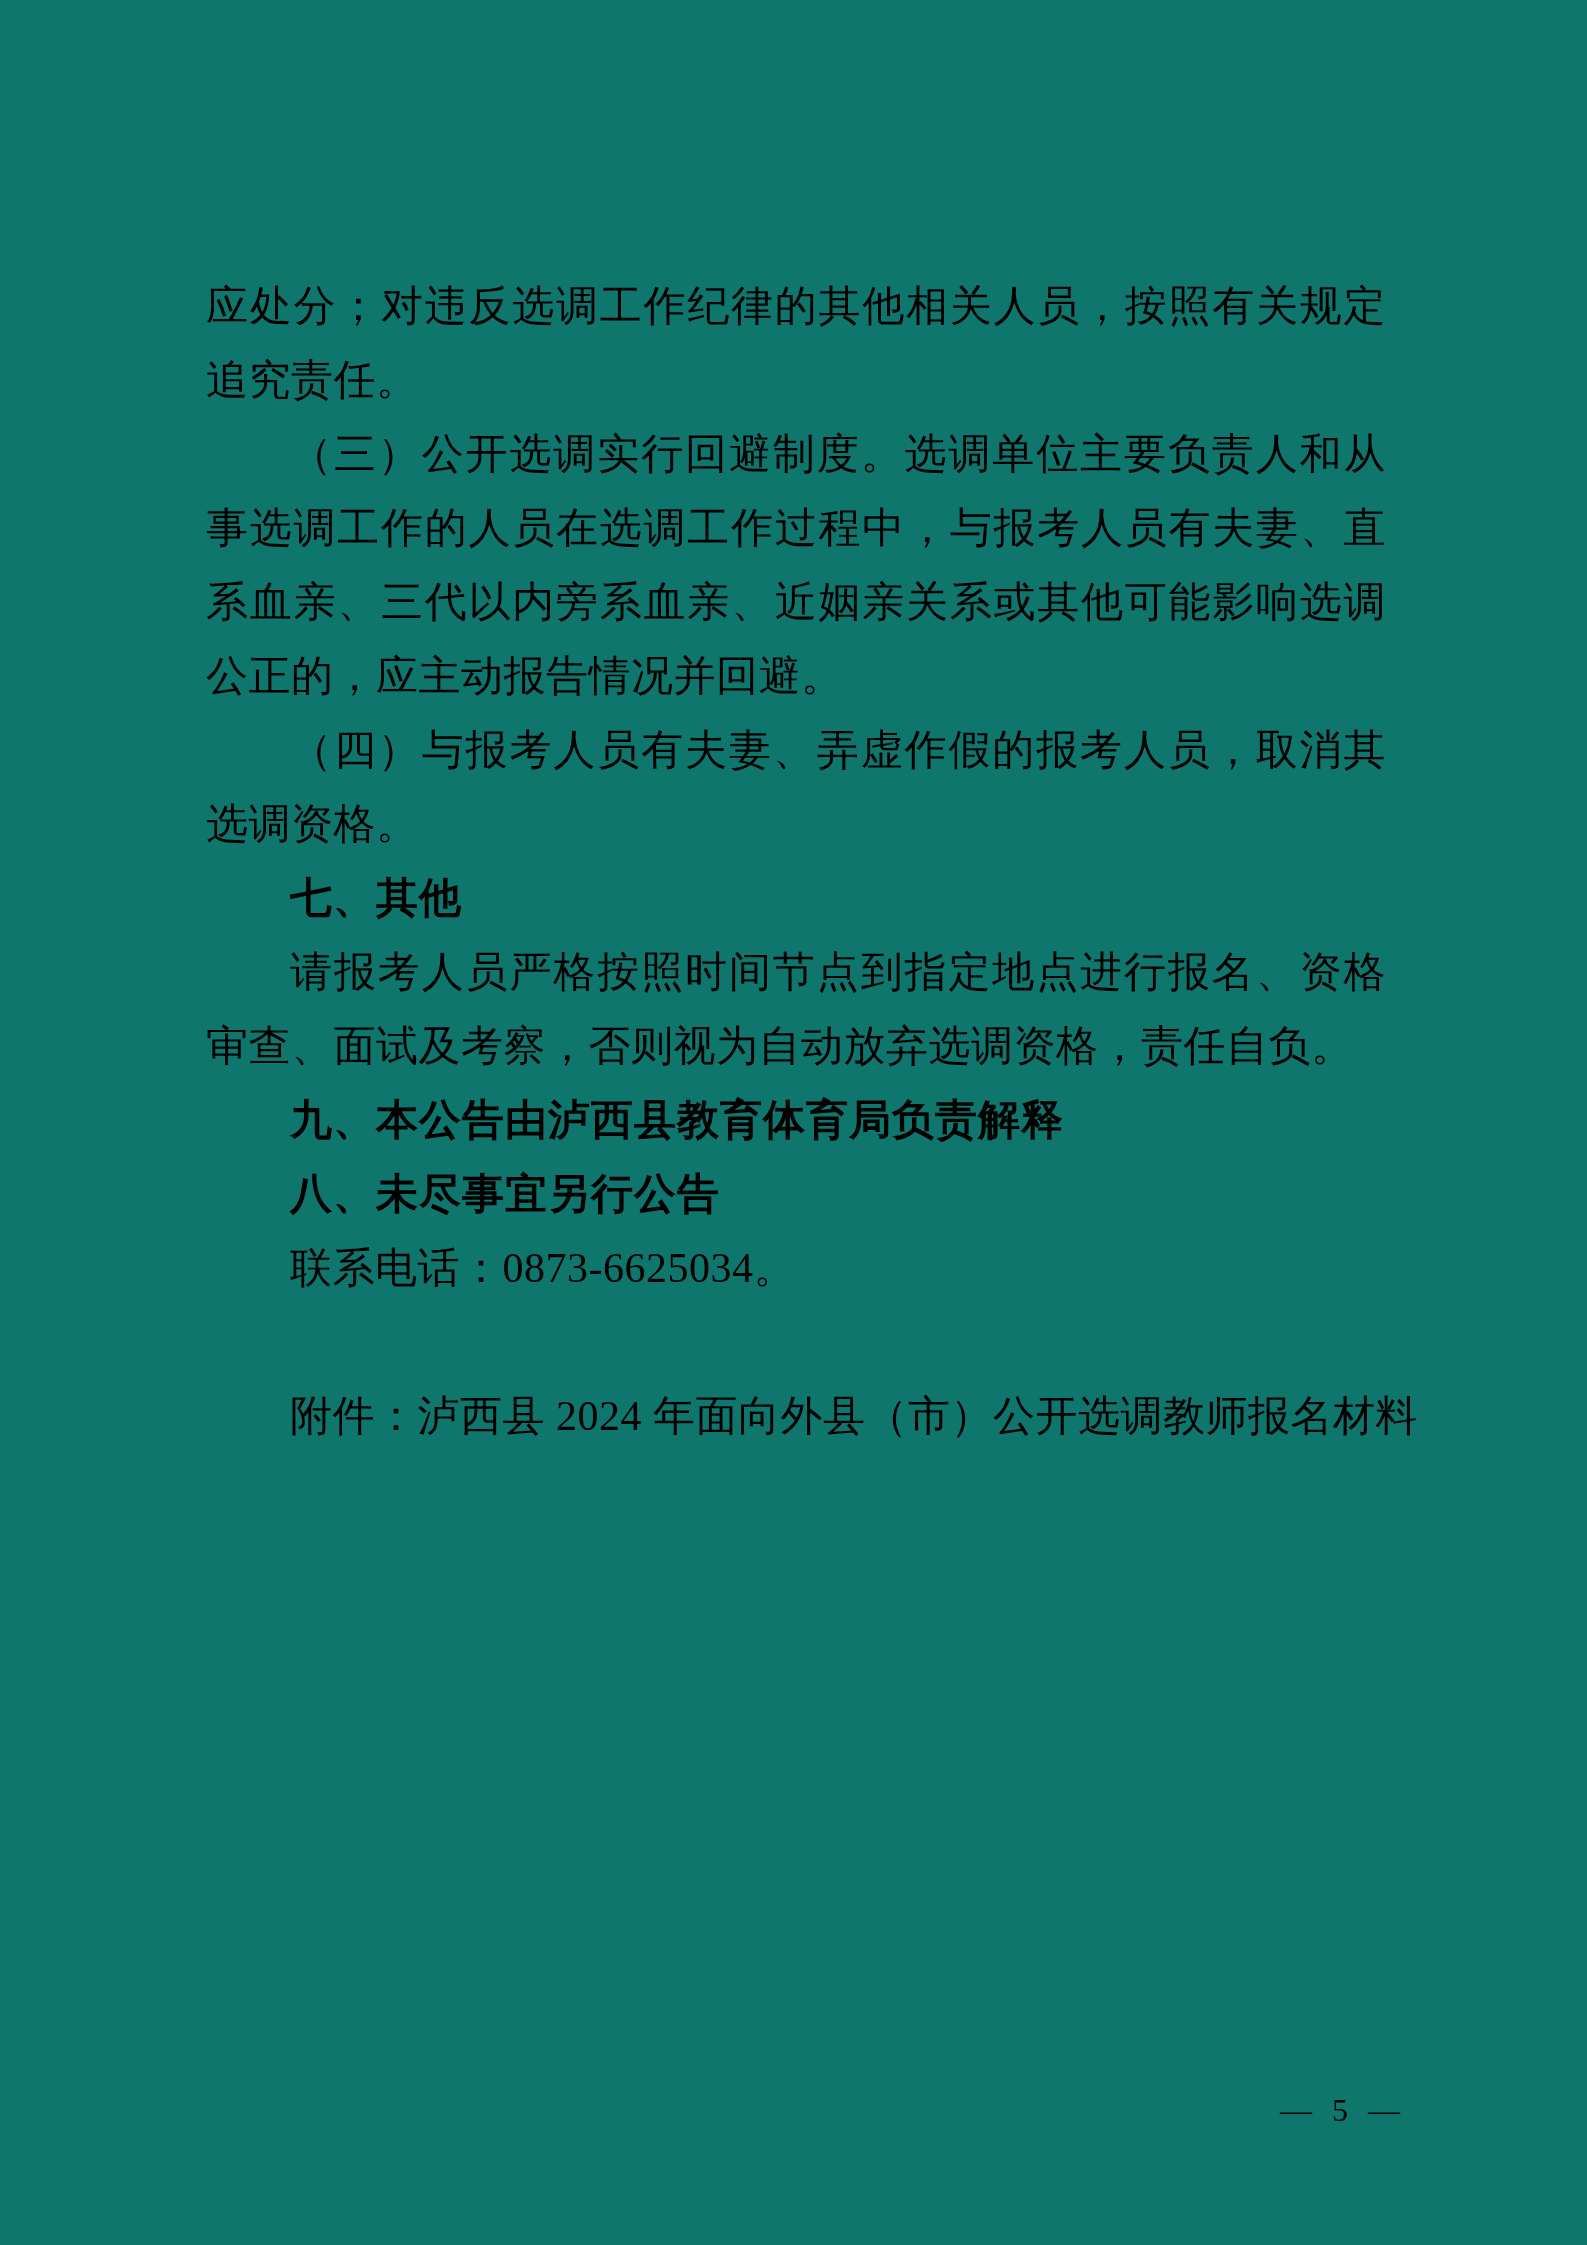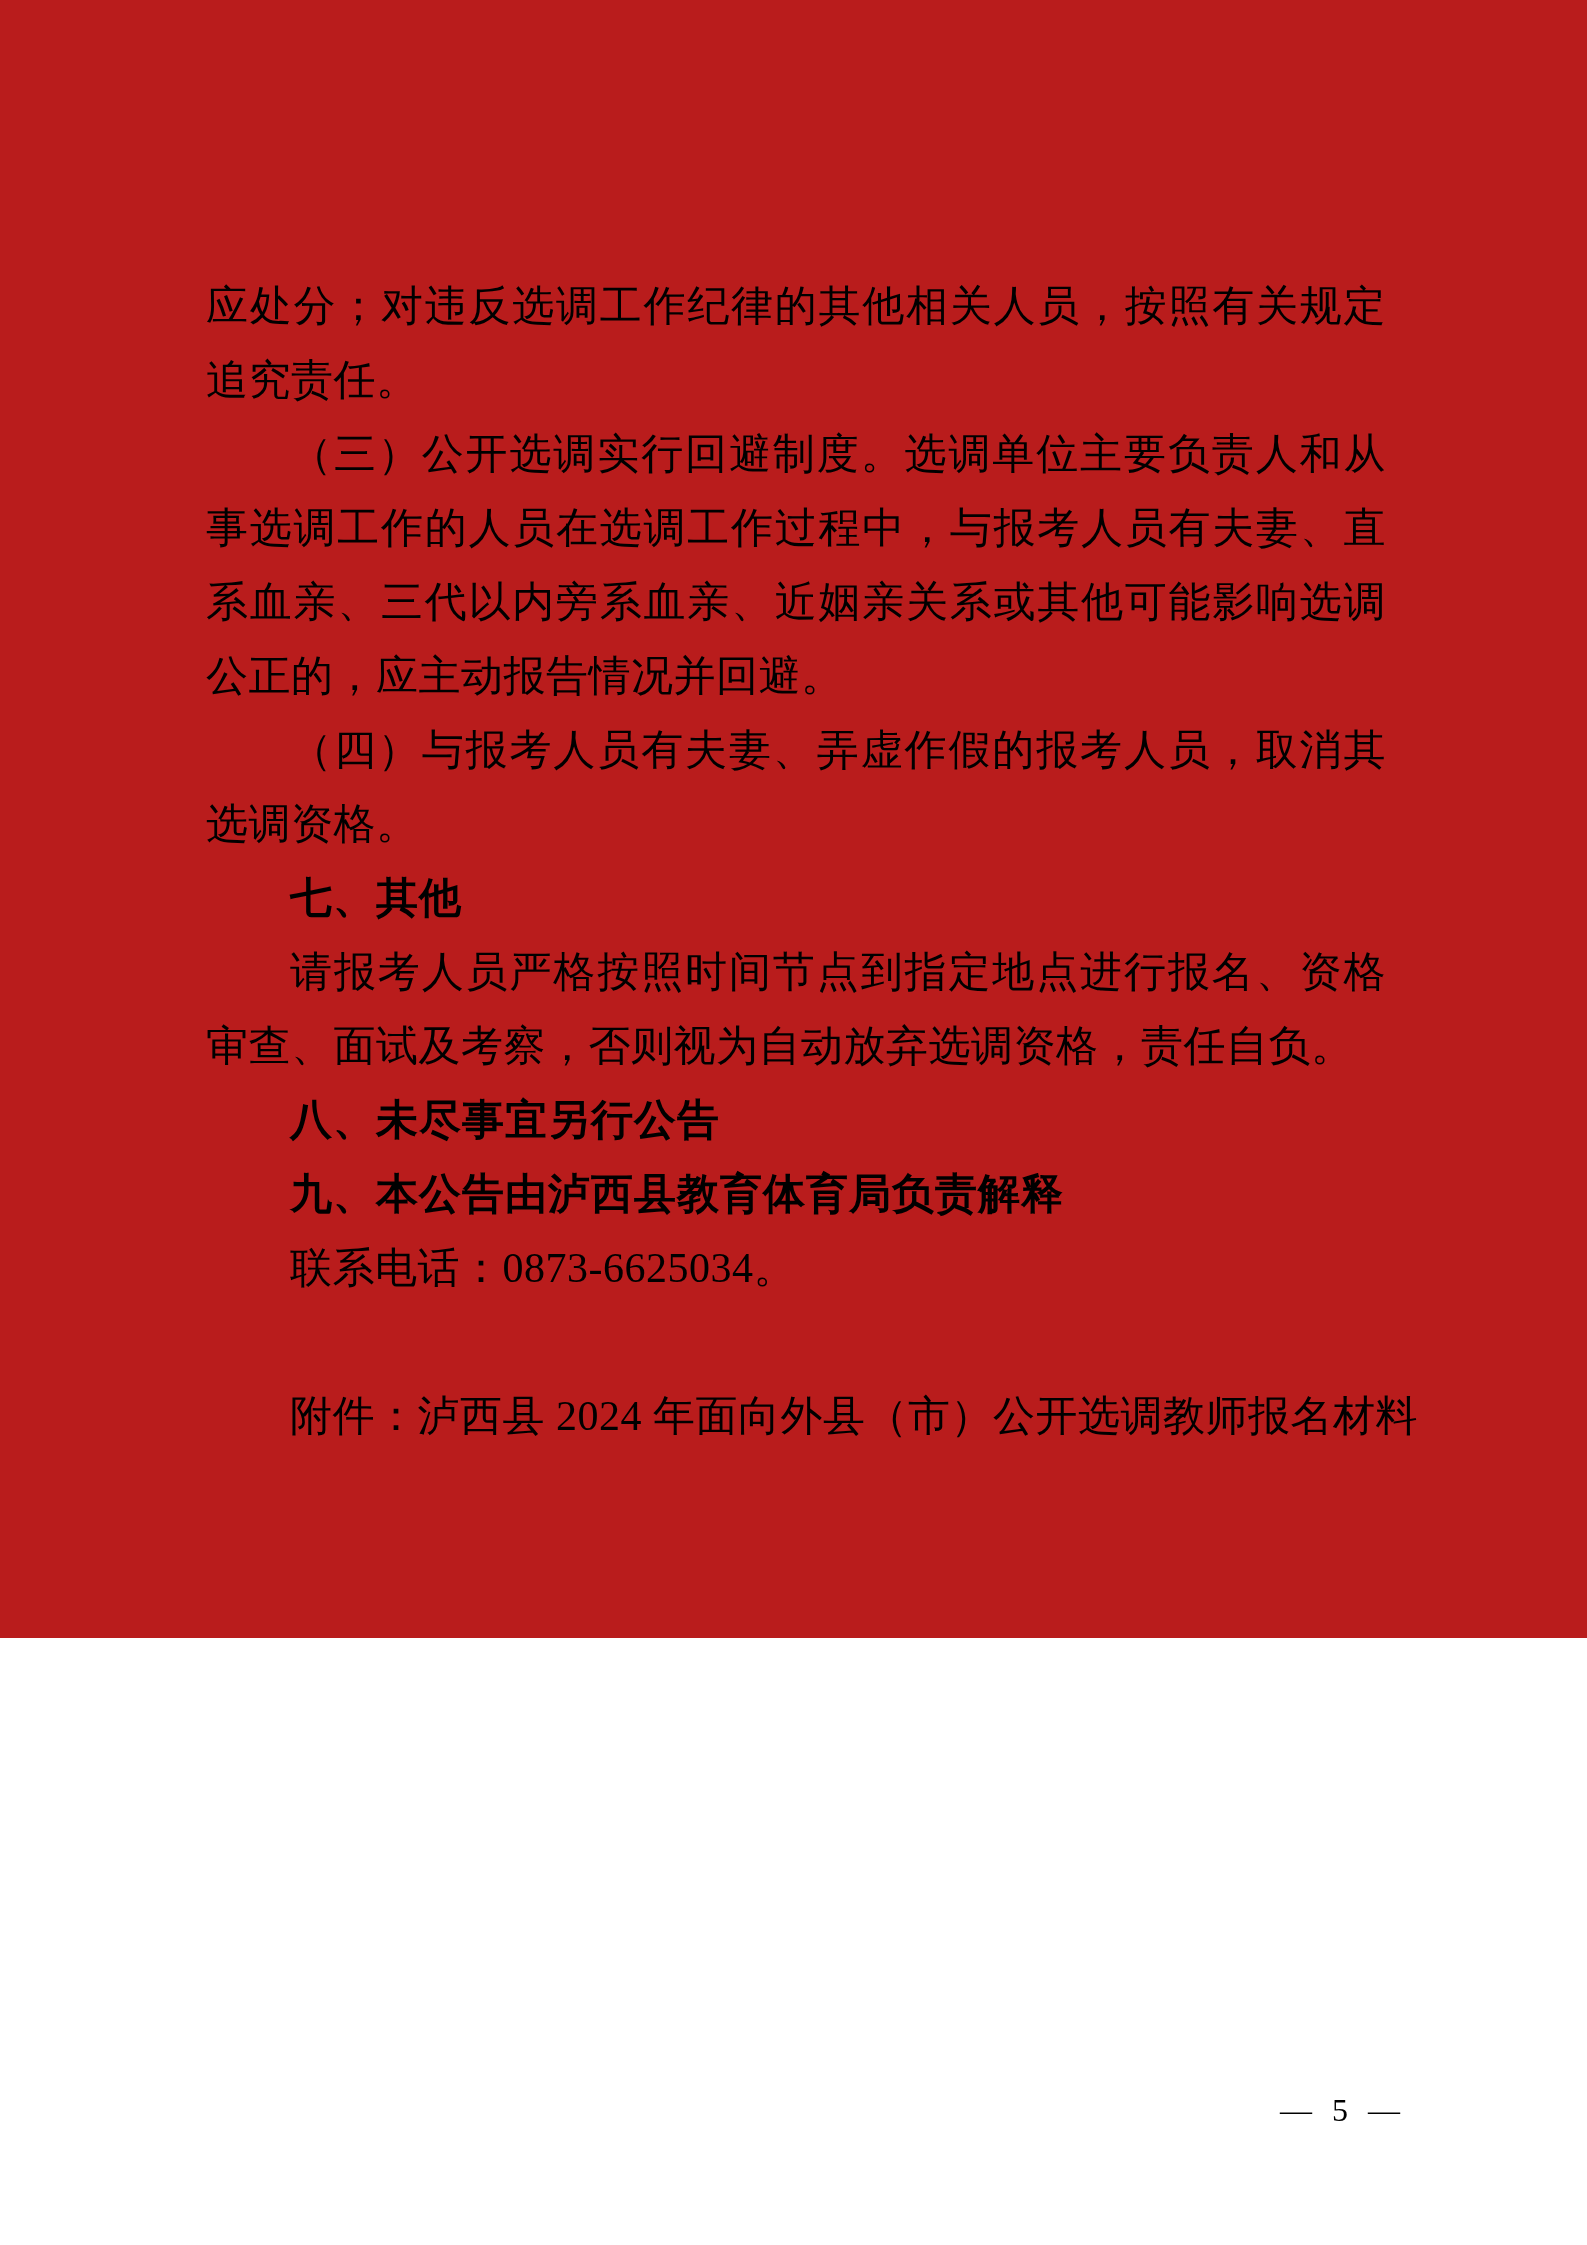--- a/index.html
+++ b/index.html
@@ -12,22 +12,22 @@
     height: 2245px;
     position: relative;
     overflow: hidden;
     font-family: "Liberation Serif", serif;
     color: #000000;
   }
   .page {
     position: absolute;
     left: 0; top: 0;
     width: 1587px;
-    height: 1638px;
-    background: #b91c1c;
+    height: 2245px;
+    background: #0f766e;
   }
   .content {
     position: absolute;
     left: 206px;
     top: 269px;
     width: 1180px;
     font-size: 42px;
     line-height: 74px;
     text-align: justify;
     letter-spacing: 0.5px;
@@ -74,21 +74,21 @@
 </head>
 <body>
 
 <div class="page">
   <div class="content">
     <p class="body-text">应处分；对违反选调工作纪律的其他相关人员，按照有关规定追究责任。</p>
     <p class="body-text indent">（三）公开选调实行回避制度。选调单位主要负责人和从事选调工作的人员在选调工作过程中，与报考人员有夫妻、直系血亲、三代以内旁系血亲、近姻亲关系或其他可能影响选调公正的，应主动报告情况并回避。</p>
     <p class="body-text indent">（四）与报考人员有夫妻、弄虚作假的报考人员，取消其选调资格。</p>
     <p class="heading indent">七、其他</p>
     <p class="body-text indent">请报考人员严格按照时间节点到指定地点进行报名、资格审查、面试及考察，否则视为自动放弃选调资格，责任自负。</p>
+    <p class="heading indent">九、本公告由泸西县教育体育局负责解释</p>
     <p class="heading indent">八、未尽事宜另行公告</p>
-    <p class="heading indent">九、本公告由泸西县教育体育局负责解释</p>
     <p class="body-text indent">联系电话：0873-6625034。</p>
     <p class="body-text indent attachment">附件：泸西县 2024 年面向外县（市）公开选调教师报名材料</p>
 
   </div>
 
   <div class="footer">— 5 —</div>
 </div>
 
 </body></html>

